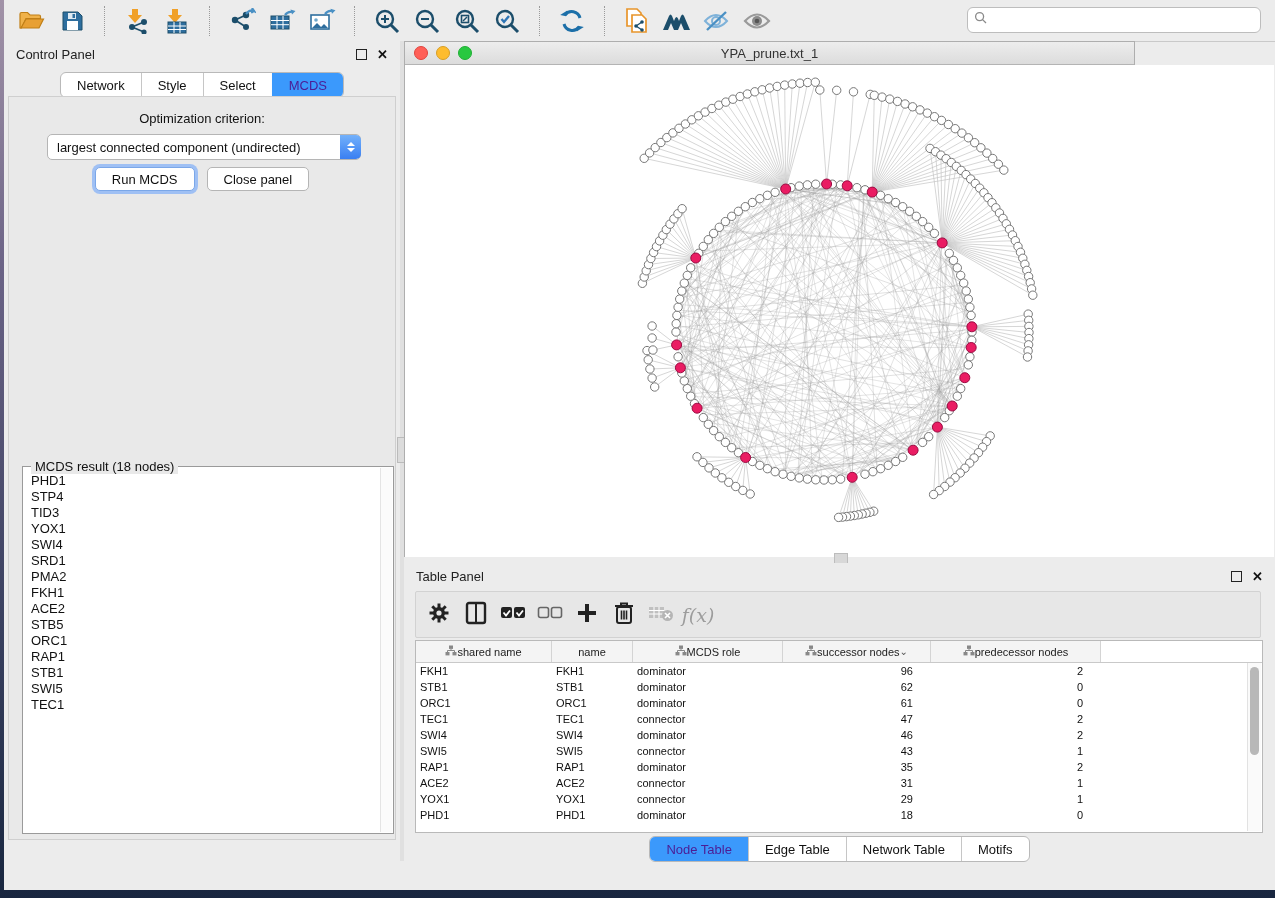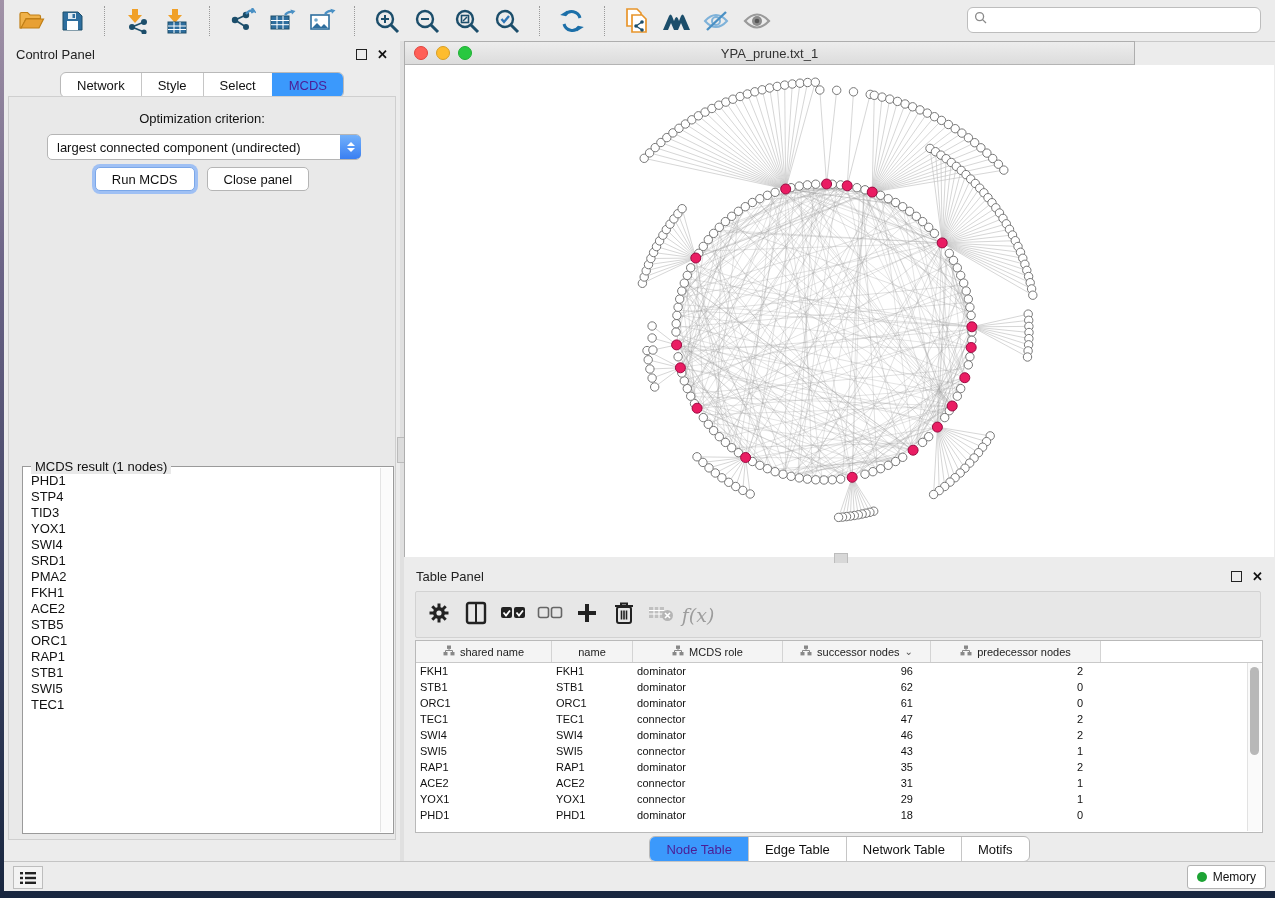--- a/index.html
+++ b/index.html
@@ -79,21 +79,21 @@
 
   
   .table-panel{position:absolute;left:0;top:522px;width:871px;height:298px;background:#ececec;}
   .tp-toolbar{position:absolute;left:11px;top:28px;width:846px;height:47px;background:#e7e7e7;
     border:1px solid #d2d2d2;border-radius:2px;display:flex;align-items:center;gap:7px;padding-left:8px;box-sizing:border-box;}
   .tp-btn{width:30px;height:34px;display:flex;align-items:center;justify-content:center;background:none;border:none;}
   .fx{font-family:"DejaVu Serif",serif;font-style:italic;font-size:19px;color:#9c9c9c;}
   .dtable{position:absolute;left:11px;top:77px;width:848px;height:193px;background:#fff;
     border:1px solid #b9b9b9;box-sizing:border-box;overflow:hidden;}
   .thead{display:flex;height:21px;background:#f4f4f4;border-bottom:1px solid #c9c9c9;}
-  .th{display:flex;align-items:center;justify-content:center;gap:5px;font-size:11px;color:#222;
+  .th{display:flex;align-items:center;justify-content:center;font-size:11px;color:#222;
     border-right:1px solid #d4d4d4;box-sizing:border-box;position:relative;}
   .th .chev{font-size:10px;color:#555;}
   .tbody{font-size:11px;color:#111;}
   .tr{display:flex;height:16px;align-items:center;}
   .td{box-sizing:border-box;padding:0 4px;white-space:nowrap;overflow:hidden;}
   .td.num{text-align:right;padding-right:18px;}
   .tscroll{position:absolute;right:1px;top:22px;bottom:1px;width:13px;background:#fafafa;border-left:1px solid #e2e2e2;}
   .tthumb{position:absolute;left:1.5px;top:4px;width:9px;height:88px;background:#b8b8b8;border-radius:5px;}
   .tp-tabs{position:absolute;left:0;top:273px;width:100%;display:flex;justify-content:center;}
 
@@ -326,21 +326,21 @@
         <span class="mac-stepper">
             <i class="up"></i>
             <i class="dn"></i>
           </span>
       </div>
       <div class="cp-buttons">
         <button class="btn focused">Run MCDS</button>
         <button class="btn">Close panel</button>
       </div>
       <div class="mcds-box">
-        <span class="mcds-legend">MCDS result (1 nodes)</span>
+        <span class="mcds-legend">MCDS result (18 nodes)</span>
         <div class="mcds-list" id="mcds-list">
             <div>PHD1</div>
             <div>STP4</div>
             <div>TID3</div>
             <div>YOX1</div>
             <div>SWI4</div>
             <div>SRD1</div>
             <div>PMA2</div>
             <div>FKH1</div>
             <div>ACE2</div>
@@ -1254,29 +1254,13 @@
           <div class="seg-tabs" id="tp-tabs" style="position:static;transform:none;">
             <div class="seg-tab sel">Node Table</div>
             <div class="seg-tab">Edge Table</div>
             <div class="seg-tab">Network Table</div>
             <div class="seg-tab">Motifs</div>
           </div>
         </div>
     </div>
   </div>
 
-  <div class="statusbar">
-    <div class="list-btn">
-      <svg width="16" height="12" viewBox="0 0 16 12">
-        <rect x="0" y="0" width="3" height="2.4" fill="#222"></rect>
-          <rect x="5" y="0" width="11" height="2.4" fill="#222"></rect>
-        <rect x="0" y="4.8" width="3" height="2.4" fill="#222"></rect>
-          <rect x="5" y="4.8" width="11" height="2.4" fill="#222"></rect>
-        <rect x="0" y="9.6" width="3" height="2.4" fill="#222"></rect>
-          <rect x="5" y="9.6" width="11" height="2.4" fill="#222"></rect>
-      </svg>
-    </div>
-    <div class="memory-btn">
-      <span class="mem-dot"></span>
-      <span>Memory</span>
-    </div>
-  </div>
 </div>
 
 </body></html>

